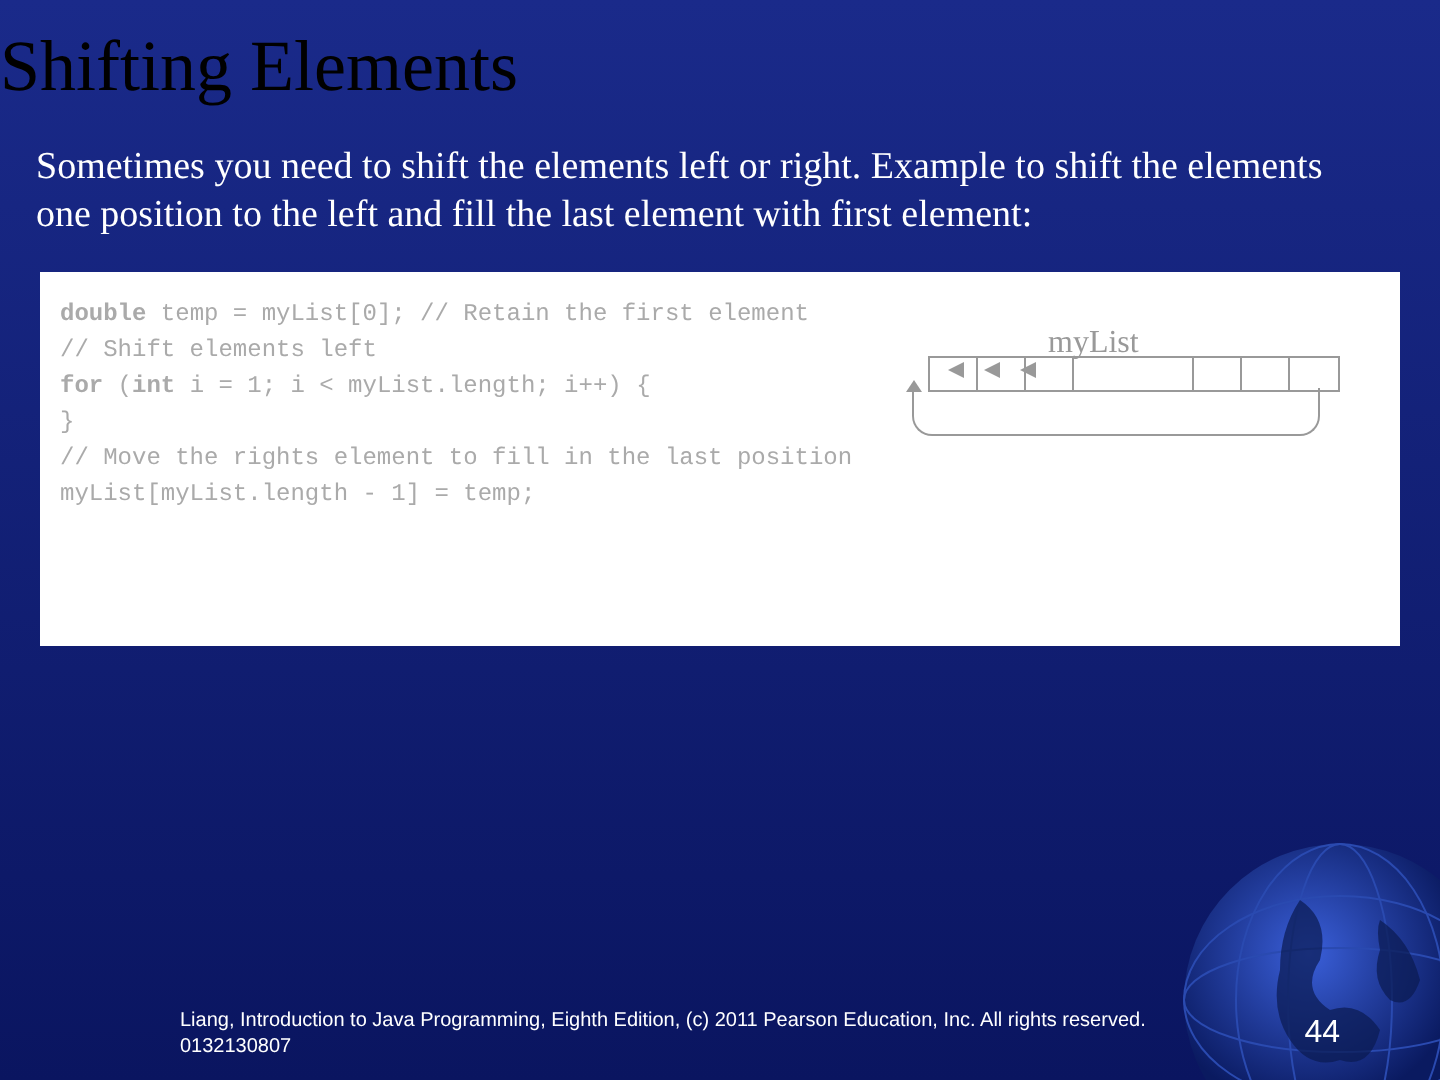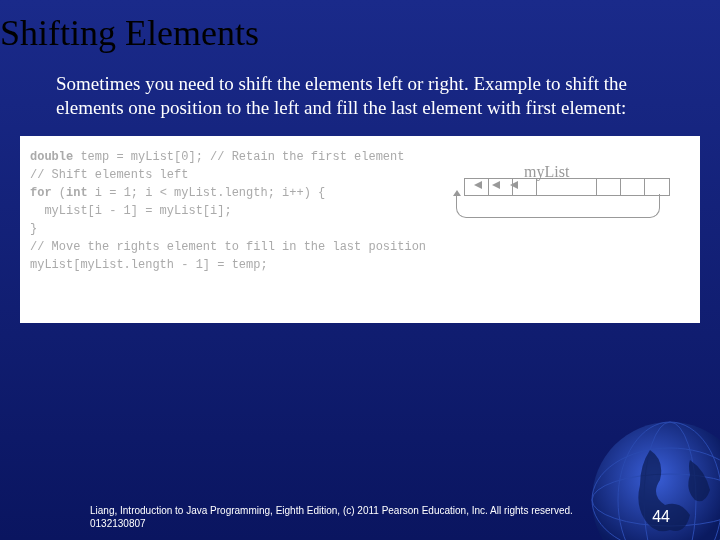--- a/index.html
+++ b/index.html
@@ -15,21 +15,21 @@
     color: #000;
     font-size: 36px;
     text-align: left;
     padding-top: 12px;
     font-weight: normal;
   }
   .body-text {
     color: #fff;
     font-size: 19px;
     line-height: 1.25;
-    padding: 18px 38px 0 56px;
+    padding: 18px 38px 0 18px;
   }
   .code-block {
     background: #fff;
     margin: 16px 20px 0 20px;
     padding: 12px 10px 12px 10px;
     height: 187px;
     position: relative;
     font-family: "Courier New", monospace;
     font-size: 12px;
     color: #aaa;
@@ -125,21 +125,20 @@
 
 <h1 class="title">Shifting Elements</h1>
 
 <p class="body-text">Sometimes you need to shift the elements left or right.  Example to shift the elements one position to the left and fill the last element with first element:</p>
 
 <div class="code-block">
   <div class="code-line"><span class="kw">double</span><span> temp = myList[0]; // Retain the first element</span></div>
   <div class="code-line"></div>
   <div class="code-line">// Shift elements left</div>
   <div class="code-line"><span class="kw">for</span><span> (</span><span class="kw">int</span><span> i = 1; i &lt; myList.length; i++) {</span></div>
-  <div class="code-line">  myList[i - 1] = myList[i];</div>
   <div class="code-line">}</div>
   <div class="code-line"></div>
   <div class="code-line">// Move the rights element to fill in the last position</div>
   <div class="code-line">myList[myList.length - 1] = temp;</div>
 
   <div class="diagram">
     <div class="diagram-label">myList</div>
     <div class="array-box">
       <div class="cell"></div>
       <div class="cell"></div>

